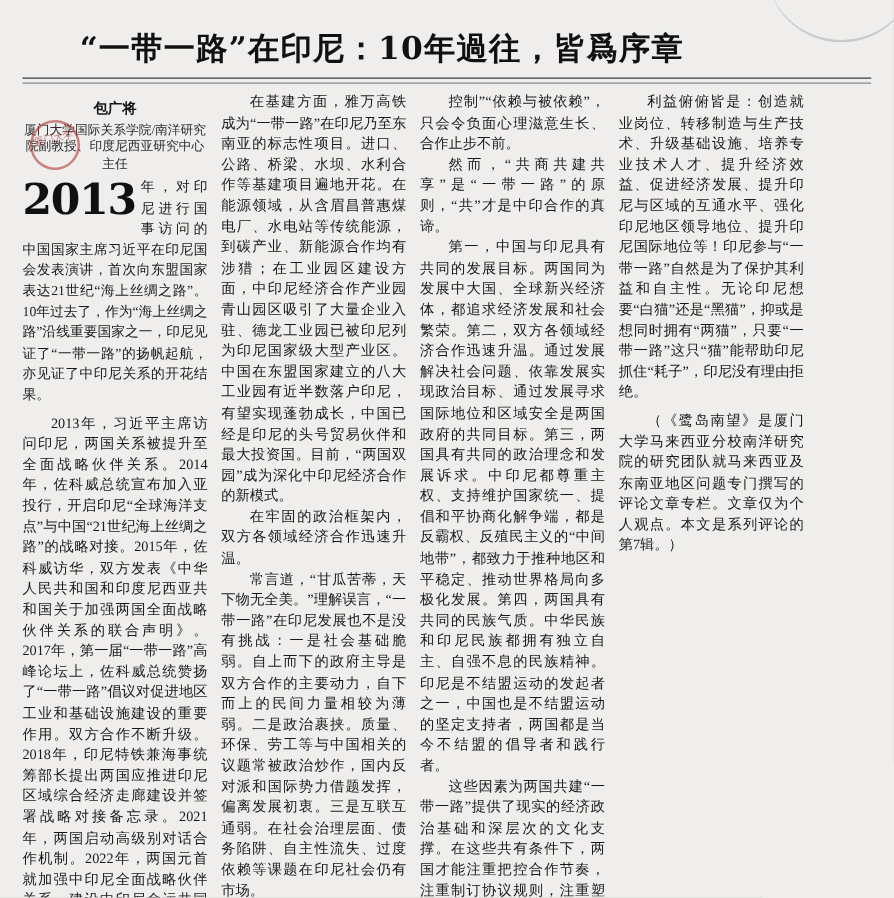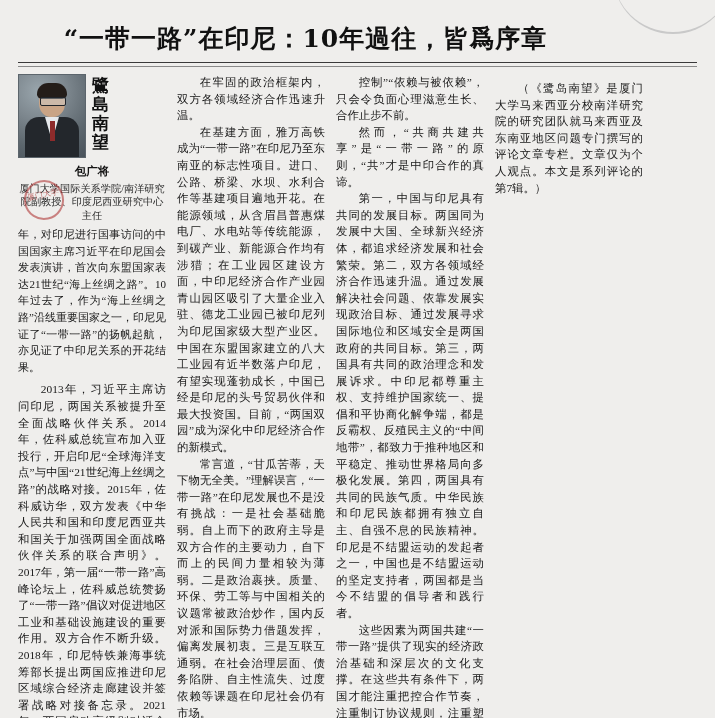--- a/index.html
+++ b/index.html
@@ -207,60 +207,50 @@
 <div class="page">
   <div class="corner-arc"></div>
 
   <div class="headline">“一带一路”在印尼：10年過往，皆爲序章</div>
   <div class="rule"></div>
   <div class="rule thin"></div>
 
   <div class="content">
 
     <div class="col col-first">
-      <div class="portrait-row">
-        <div class="portrait">
-          <div class="bg"></div>
-          <div class="body"></div>
-          <div class="shirt"></div>
-          <div class="tie"></div>
-          <div class="head"></div>
-          <div class="hair"></div>
-          <div class="glasses"></div>
-        </div>
-        <div class="col-title">鷺島南望</div>
-      </div>
 
       <div class="byline">包广将</div>
       <div class="affil">
         <span>厦门大学国际关系学院/南洋研究院副教授、印度尼西亚研究中心主任</span>
         <span class="stamp">厦门大学</span>
       </div>
 
       <div class="dropwrap">
+        <span class="bigyear">2013</span>
         <span class="lead">年，对印尼进行国事访问的中国国家主席习近平在印尼国会发表演讲，首次向东盟国家表达21世纪“海上丝绸之路”。10年过去了，作为“海上丝绸之路”沿线重要国家之一，印尼见证了“一带一路”的扬帆起航，亦见证了中印尼关系的开花结果。</span>
       </div>
       <p style="margin-top:6px">2013年，习近平主席访问印尼，两国关系被提升至全面战略伙伴关系。2014年，佐科威总统宣布加入亚投行，开启印尼“全球海洋支点”与中国“21世纪海上丝绸之路”的战略对接。2015年，佐科威访华，双方发表《中华人民共和国和印度尼西亚共和国关于加强两国全面战略伙伴关系的联合声明》。2017年，第一届“一带一路”高峰论坛上，佐科威总统赞扬了“一带一路”倡议对促进地区工业和基础设施建设的重要作用。双方合作不断升级。2018年，印尼特铁兼海事统筹部长提出两国应推进印尼区域综合经济走廊建设并签署战略对接备忘录。2021年，两国启动高级别对话合作机制。2022年，两国元首就加强中印尼全面战略伙伴关系、建设中印尼命运共同体达成重要共识。</p>
     </div>
 
     <div class="col">
+      <p>在基建方面，雅万高铁成为“一带一路”在印尼乃至东南亚的标志性项目。进口、公路、桥梁、水坝、水利合作等基建项目遍地开花。在能源领域，从含眉昌普惠煤电厂、水电站等传统能源，到碳产业、新能源合作均有涉猎；在工业园区建设方面，中印尼经济合作产业园青山园区吸引了大量企业入驻、德龙工业园已被印尼列为印尼国家级大型产业区。中国在东盟国家建立的八大工业园有近半数落户印尼，有望实现蓬勃成长，中国已经是印尼的头号贸易伙伴和最大投资国。目前，“两国双园”成为深化中印尼经济合作的新模式。</p>
       <p>在牢固的政治框架内，双方各领域经济合作迅速升温。</p>
-      <p>在基建方面，雅万高铁成为“一带一路”在印尼乃至东南亚的标志性项目。进口、公路、桥梁、水坝、水利合作等基建项目遍地开花。在能源领域，从含眉昌普惠煤电厂、水电站等传统能源，到碳产业、新能源合作均有涉猎；在工业园区建设方面，中印尼经济合作产业园青山园区吸引了大量企业入驻、德龙工业园已被印尼列为印尼国家级大型产业区。中国在东盟国家建立的八大工业园有近半数落户印尼，有望实现蓬勃成长，中国已经是印尼的头号贸易伙伴和最大投资国。目前，“两国双园”成为深化中印尼经济合作的新模式。</p>
       <p>常言道，“甘瓜苦蒂，天下物无全美。”理解误言，“一带一路”在印尼发展也不是没有挑战：一是社会基础脆弱。自上而下的政府主导是双方合作的主要动力，自下而上的民间力量相较为薄弱。二是政治裹挟。质量、环保、劳工等与中国相关的议题常被政治炒作，国内反对派和国际势力借题发挥，偏离发展初衷。三是互联互通弱。在社会治理层面、债务陷阱、自主性流失、过度依赖等课题在印尼社会仍有市场。</p>
 
     </div>
 
     <div class="col">
       <p>控制”“依赖与被依赖”，只会令负面心理滋意生长、合作止步不前。</p>
       <p>然而，“共商共建共享”是“一带一路”的原则，“共”才是中印合作的真谛。</p>
       <p>第一，中国与印尼具有共同的发展目标。两国同为发展中大国、全球新兴经济体，都追求经济发展和社会繁荣。第二，双方各领域经济合作迅速升温。通过发展解决社会问题、依靠发展实现政治目标、通过发展寻求国际地位和区域安全是两国政府的共同目标。第三，两国具有共同的政治理念和发展诉求。中印尼都尊重主权、支持维护国家统一、提倡和平协商化解争端，都是反霸权、反殖民主义的“中间地带”，都致力于推种地区和平稳定、推动世界格局向多极化发展。第四，两国具有共同的民族气质。中华民族和印尼民族都拥有独立自主、自强不息的民族精神。印尼是不结盟运动的发起者之一，中国也是不结盟运动的坚定支持者，两国都是当今不结盟的倡导者和践行者。</p>
       <p>这些因素为两国共建“一带一路”提供了现实的经济政治基础和深层次的文化支撑。在这些共有条件下，两国才能注重把控合作节奏，注重制订协议规则，注重塑造不单不万的开放心态定能促成各种助力。</p>
 
     </div>
 
     <div class="col">
+      <p>利益俯俯皆是：创造就业岗位、转移制造与生产技术、升级基础设施、培养专业技术人才、提升经济效益、促进经济发展、提升印尼与区域的互通水平、强化印尼地区领导地位、提升印尼国际地位等！印尼参与“一带一路”自然是为了保护其利益和自主性。无论印尼想要“白猫”还是“黑猫”，抑或是想同时拥有“两猫”，只要“一带一路”这只“猫”能帮助印尼抓住“耗子”，印尼没有理由拒绝。</p>
       <div class="footnote-box">
         <p class="bracket">（《鹭岛南望》是厦门大学马来西亚分校南洋研究院的研究团队就马来西亚及东南亚地区问题专门撰写的评论文章专栏。文章仅为个人观点。本文是系列评论的第7辑。）</p>
       </div>
     </div>
 
   </div>
 </div>
 
 </body></html>

